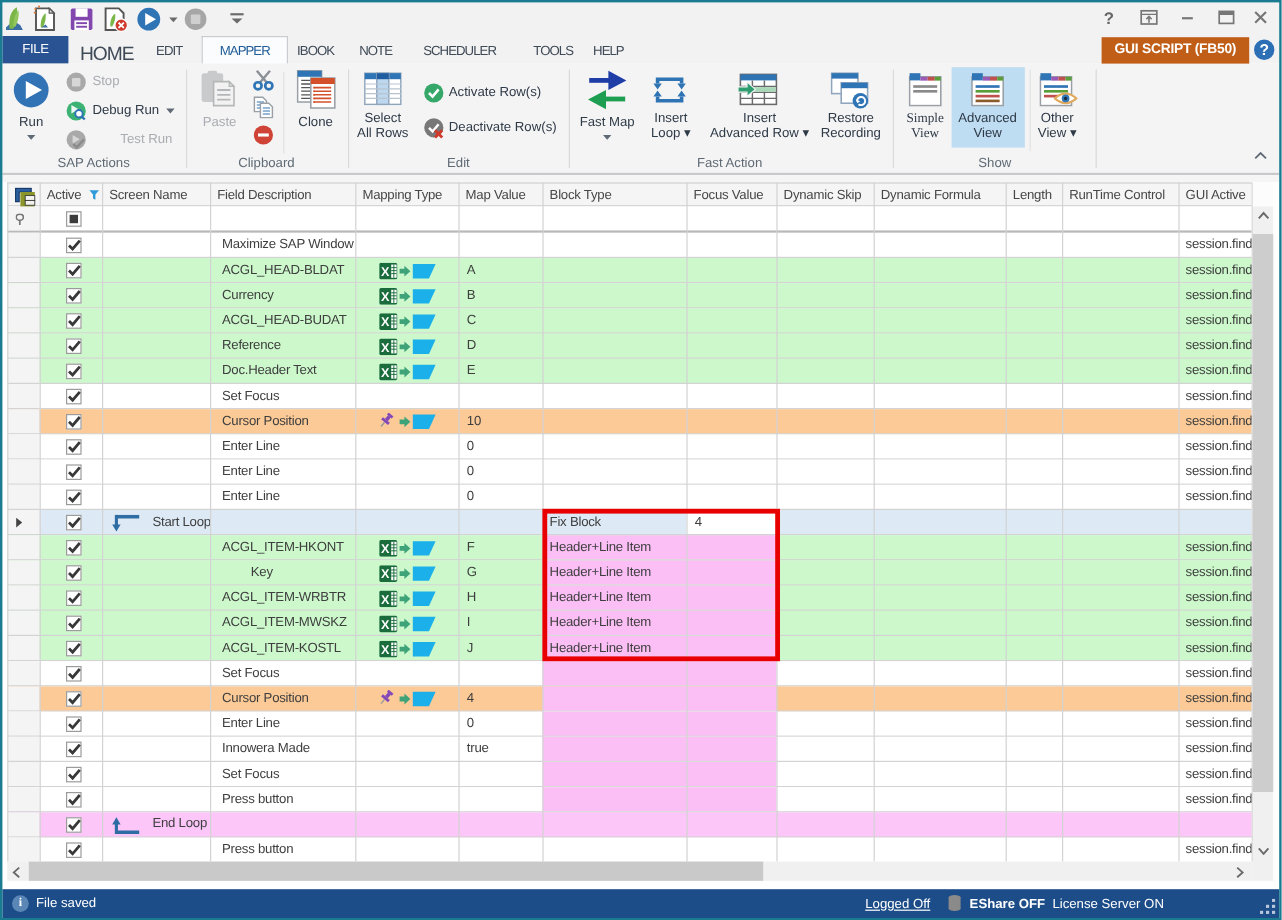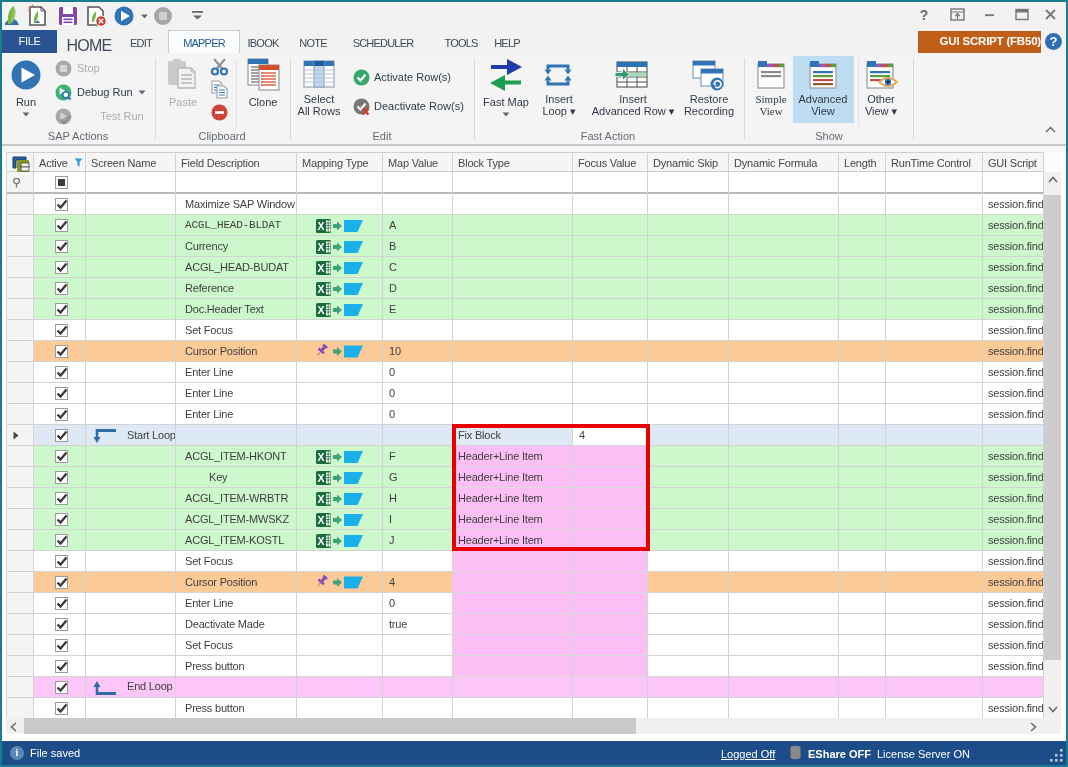--- a/index.html
+++ b/index.html
@@ -65,21 +65,21 @@
 <div class="abs" style="left:2px;top:30px;width:55px;height:23px;background:#2a5394;color:#fff;font-size:11px;letter-spacing:-0.3px;text-align:center;line-height:23px;">FILE</div>
 <div class="abs" style="left:168px;top:30px;width:72px;height:23px;background:#fbfcfd;border:1px solid #c9cdd2;border-bottom:none;box-sizing:border-box;"></div>
 <div class="abs" style="left:29px;top:37px;width:120px;text-align:center;font-size:16px;letter-spacing:-0.8px;color:#3f4a57;">HOME</div>
 <div class="abs" style="left:81px;top:37px;width:120px;text-align:center;font-size:11px;letter-spacing:-0.8px;color:#3f4a57;">EDIT</div>
 <div class="abs" style="left:144px;top:37px;width:120px;text-align:center;font-size:11px;letter-spacing:-0.8px;color:#1e5b97;">MAPPER</div>
 <div class="abs" style="left:203px;top:37px;width:120px;text-align:center;font-size:11px;letter-spacing:-0.8px;color:#3f4a57;">IBOOK</div>
 <div class="abs" style="left:253px;top:37px;width:120px;text-align:center;font-size:11px;letter-spacing:-0.8px;color:#3f4a57;">NOTE</div>
 <div class="abs" style="left:323px;top:37px;width:120px;text-align:center;font-size:11px;letter-spacing:-0.8px;color:#3f4a57;">SCHEDULER</div>
 <div class="abs" style="left:401px;top:37px;width:120px;text-align:center;font-size:11px;letter-spacing:-0.8px;color:#3f4a57;">TOOLS</div>
 <div class="abs" style="left:447px;top:37px;width:120px;text-align:center;font-size:11px;letter-spacing:-0.8px;color:#3f4a57;">HELP</div>
-<div class="abs" style="left:918px;top:31px;width:123px;height:30px;background:#c05e18;color:#fff;font-size:11.5px;font-weight:bold;letter-spacing:-0.2px;text-align:right;line-height:20px;">GUI SCRIPT (FB50)</div>
+<div class="abs" style="left:918px;top:31px;width:123px;height:30px;background:#c05e18;color:#fff;font-size:11.5px;font-weight:bold;letter-spacing:-0.2px;text-align:center;line-height:20px;">GUI SCRIPT (FB50)</div>
 <div class="abs" style="left:1045px;top:33px;width:17px;height:17px;border-radius:50%;background:#2d6fb5;color:#fff;font-size:13px;font-weight:bold;text-align:center;line-height:17px;">?</div>
 <div class="abs" style="left:2px;top:53px;width:1064px;height:91px;background:#f4f4f5;"></div>
 <div class="abs" style="left:2px;top:144px;width:1064px;height:2px;background:#c8c9ca;"></div>
 <div class="abs" style="left:2px;top:146px;width:1064px;height:6px;background:#f5f5f5;"></div>
 <div class="gsep" style="left:155px;"></div>
 <div class="gsep" style="left:290px;"></div>
 <div class="gsep" style="left:474px;"></div>
 <div class="gsep" style="left:744px;"></div>
 <div class="gsep" style="left:913px;"></div>
 <div class="abs" style="left:236px;top:60px;width:1px;height:68px;background:#e0e1e2;"></div>
@@ -308,21 +308,21 @@
       <path d="M1.5 5.5 L4.5 8.5 L10.5 1.5" stroke="#383838" stroke-width="2.3" fill="none"></path>
     </svg>
 <div class="cell" style="left:185px;top:198px;">Maximize SAP Window</div>
 <div class="cell" style="left:988px;top:198px;">session.find</div>
 <div class="abs" style="left:6px;top:215px;width:1037px;height:20px;background:#ccf8cc;border-bottom:1px solid #d3d3d3;box-sizing:content-box;"></div>
 <div class="abs" style="left:6px;top:215px;width:27px;height:20px;background:#f4f4f4;border-bottom:1px solid #d3d3d3;"></div>
 <div class="cb" style="left:55px;top:219px;"></div>
 <svg class="abs" style="left:56px;top:220px" width="12" height="11" viewBox="0 0 12 11">
       <path d="M1.5 5.5 L4.5 8.5 L10.5 1.5" stroke="#383838" stroke-width="2.3" fill="none"></path>
     </svg>
-<div class="cell" style="left:185px;top:219px;font-family:Liberation Mono, monospace;">ACGL_HEAD-BLDAT</div>
+<div class="cell" style="left:185px;top:219px;">ACGL_HEAD-BLDAT</div>
 <div class="cell" style="left:389px;top:219px;">A</div>
 <div class="cell" style="left:988px;top:219px;">session.find</div>
 <svg class="abs" style="left:316px;top:219px" width="48" height="14" viewBox="0 0 48 14">
 <rect x="0" y="0" width="15" height="14" rx="1.5" fill="#1a6c3c"></rect>
 <rect x="10" y="1.5" width="4.5" height="11" fill="#fff"></rect>
 <g stroke="#1a6c3c" stroke-width="0.8">
         <line x1="10" y1="4" x2="14.5" y2="4"></line>
         <line x1="10" y1="6.5" x2="14.5" y2="6.5"></line>
         <line x1="10" y1="9" x2="14.5" y2="9"></line>
         <line x1="12.2" y1="1.5" x2="12.2" y2="12.5"></line>
@@ -650,21 +650,21 @@
 <div class="cell" style="left:185px;top:597px;">Enter Line</div>
 <div class="cell" style="left:389px;top:597px;">0</div>
 <div class="cell" style="left:988px;top:597px;">session.find</div>
 <div class="abs" style="left:6px;top:614px;width:1037px;height:20px;background:#ffffff;border-bottom:1px solid #d3d3d3;box-sizing:content-box;"></div>
 <div class="abs" style="left:452px;top:614px;width:195px;height:20px;background:#fbbff6;border-bottom:1px solid #d9ddd9;"></div>
 <div class="abs" style="left:6px;top:614px;width:27px;height:20px;background:#f4f4f4;border-bottom:1px solid #d3d3d3;"></div>
 <div class="cb" style="left:55px;top:618px;"></div>
 <svg class="abs" style="left:56px;top:619px" width="12" height="11" viewBox="0 0 12 11">
       <path d="M1.5 5.5 L4.5 8.5 L10.5 1.5" stroke="#383838" stroke-width="2.3" fill="none"></path>
     </svg>
-<div class="cell" style="left:185px;top:618px;">Deactivate Made</div>
+<div class="cell" style="left:185px;top:618px;">Innowera Made</div>
 <div class="cell" style="left:389px;top:618px;">true</div>
 <div class="cell" style="left:988px;top:618px;">session.find</div>
 <div class="abs" style="left:6px;top:635px;width:1037px;height:20px;background:#ffffff;border-bottom:1px solid #d3d3d3;box-sizing:content-box;"></div>
 <div class="abs" style="left:452px;top:635px;width:195px;height:20px;background:#fbbff6;border-bottom:1px solid #d9ddd9;"></div>
 <div class="abs" style="left:6px;top:635px;width:27px;height:20px;background:#f4f4f4;border-bottom:1px solid #d3d3d3;"></div>
 <div class="cb" style="left:55px;top:639px;"></div>
 <svg class="abs" style="left:56px;top:640px" width="12" height="11" viewBox="0 0 12 11">
       <path d="M1.5 5.5 L4.5 8.5 L10.5 1.5" stroke="#383838" stroke-width="2.3" fill="none"></path>
     </svg>
 <div class="cell" style="left:185px;top:639px;">Set Focus</div>
@@ -723,21 +723,21 @@
 <div class="hdr" style="left:91px;top:157px;">Screen Name</div>
 <div class="hdr" style="left:181px;top:157px;">Field Description</div>
 <div class="hdr" style="left:302px;top:157px;">Mapping Type</div>
 <div class="hdr" style="left:388px;top:157px;">Map Value</div>
 <div class="hdr" style="left:458px;top:157px;">Block Type</div>
 <div class="hdr" style="left:578px;top:157px;">Focus Value</div>
 <div class="hdr" style="left:653px;top:157px;">Dynamic Skip</div>
 <div class="hdr" style="left:734px;top:157px;">Dynamic Formula</div>
 <div class="hdr" style="left:844px;top:157px;">Length</div>
 <div class="hdr" style="left:891px;top:157px;">RunTime Control</div>
-<div class="hdr" style="left:988px;top:157px;">GUI Script</div>
+<div class="hdr" style="left:988px;top:157px;">GUI Active</div>
 <svg class="abs" style="left:74px;top:158px" width="9" height="9" viewBox="0 0 9 9">
 <path d="M0.5 0.5 L8.5 0.5 L5.5 4 L5.5 8.5 L3.5 7.5 L3.5 4 Z" fill="#2f9bd8"></path>
     </svg>
 <svg class="abs" style="left:12px;top:156px" width="18" height="17" viewBox="0 0 18 17">
 <path d="M1 12 L1 1 L14 1 L14 4 L4 4 L4 12 Z" fill="#2a5fa0" stroke="#1a3a6a" stroke-width="1"></path>
 <rect x="5" y="4" width="12" height="12" fill="#8a9629"></rect>
 <rect x="9" y="7" width="8" height="4" fill="#f2f2ee" stroke="#333" stroke-width="0.7"></rect>
 <rect x="9" y="11" width="8" height="4" fill="#f2f2ee" stroke="#333" stroke-width="0.7"></rect>
 </svg>
 <div class="abs" style="left:452px;top:424px;width:198px;height:127px;border:4px solid #e80000;box-sizing:border-box;z-index:40;"></div>

